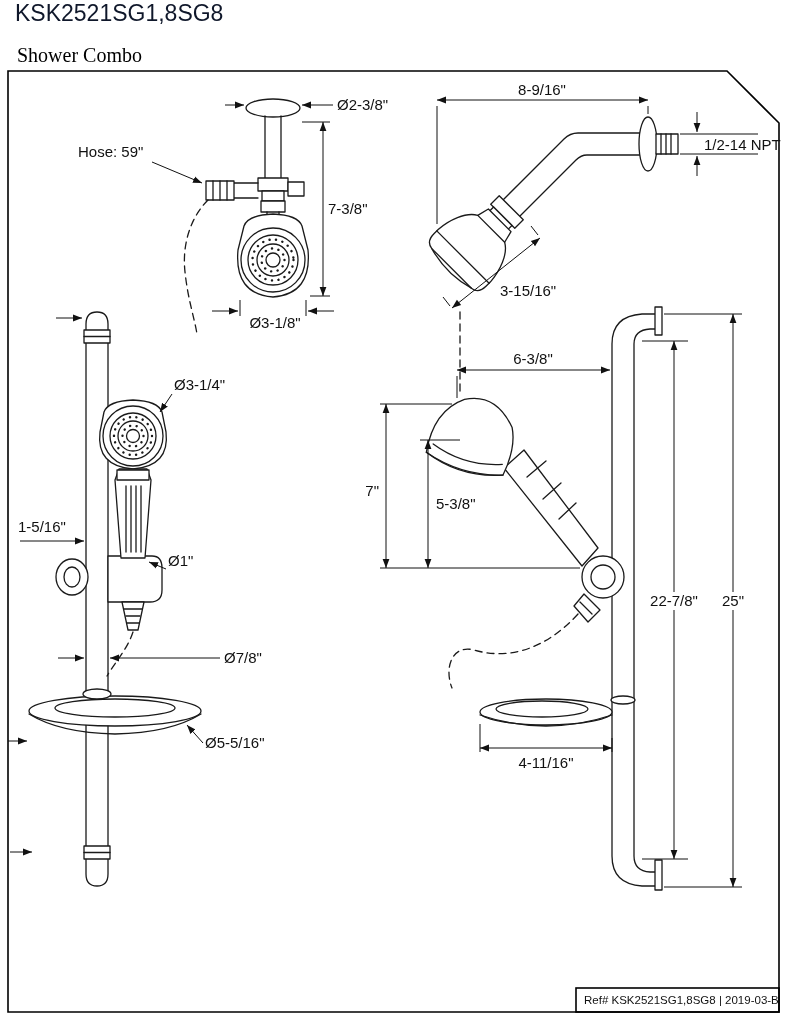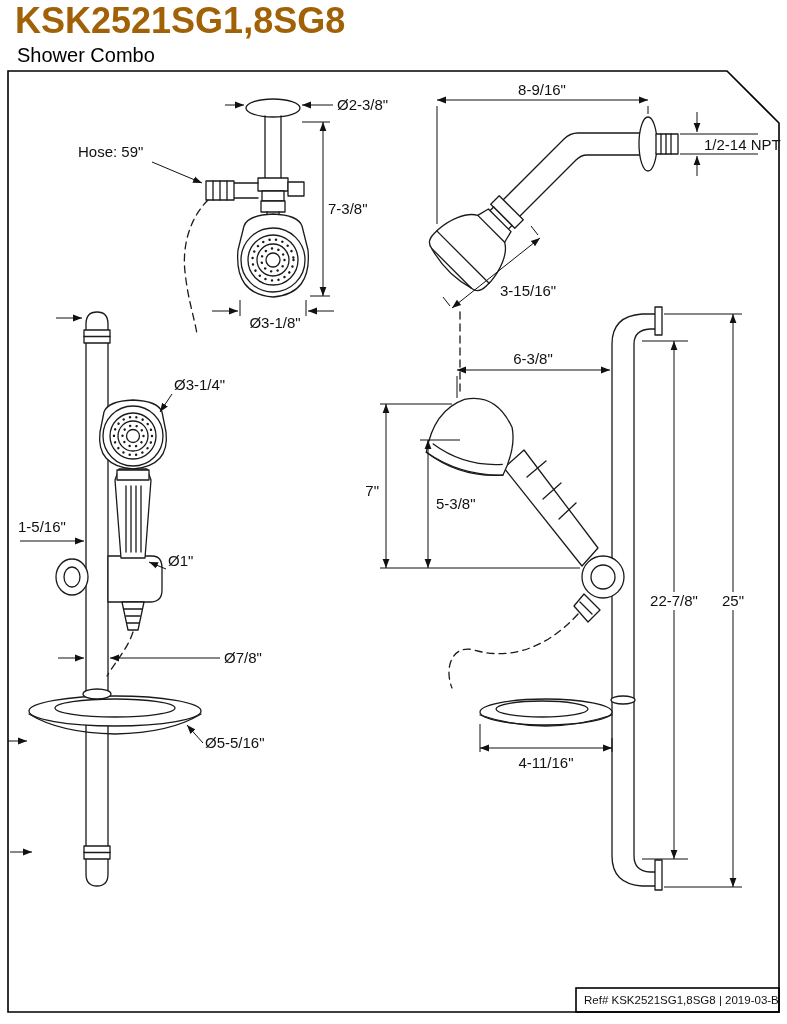--- a/index.html
+++ b/index.html
@@ -1,18 +1,18 @@
 <!DOCTYPE html>
 <html><head>
 <meta charset="utf-8">
 <style>
   html,body{margin:0;padding:0;background:#fff;}
   body{width:787px;height:1024px;position:relative;font-family:"Liberation Sans",sans-serif;overflow:hidden;}
-  .page-title{position:absolute;left:15px;top:0;font-size:36px;font-weight:bold;color:#a16207;white-space:nowrap;}
-  .page-subtitle{position:absolute;left:17px;top:44px;font-size:20px;color:#000;white-space:nowrap;}
+  .page-title{position:absolute;left:15px;top:0;font-size:23px;font-weight:normal;color:#0f172a;white-space:nowrap;}
+  .page-subtitle{position:absolute;left:17px;top:44px;font-size:20px;color:#000;white-space:nowrap;font-family:Liberation Serif, serif;}
   svg{position:absolute;left:0;top:0;}
   g.art{fill:none;stroke:#1a1a1a;stroke-width:1.3;stroke-linecap:round;stroke-linejoin:round;}
   g.dims{fill:none;stroke:#111;stroke-width:1;}
   g.dims text{fill:#111;stroke:none;font-size:15px;}
   text.big{font-size:17px;}
   text.small{font-size:14px;}
   .dash{stroke-dasharray:7 5;}
   .ring{stroke-linecap:round;stroke-width:2.4;stroke-dasharray:0.1 6.5;}
   .wbg{fill:#fff;stroke:none;}
   .border{fill:none;stroke:#000;stroke-width:1.6;}

